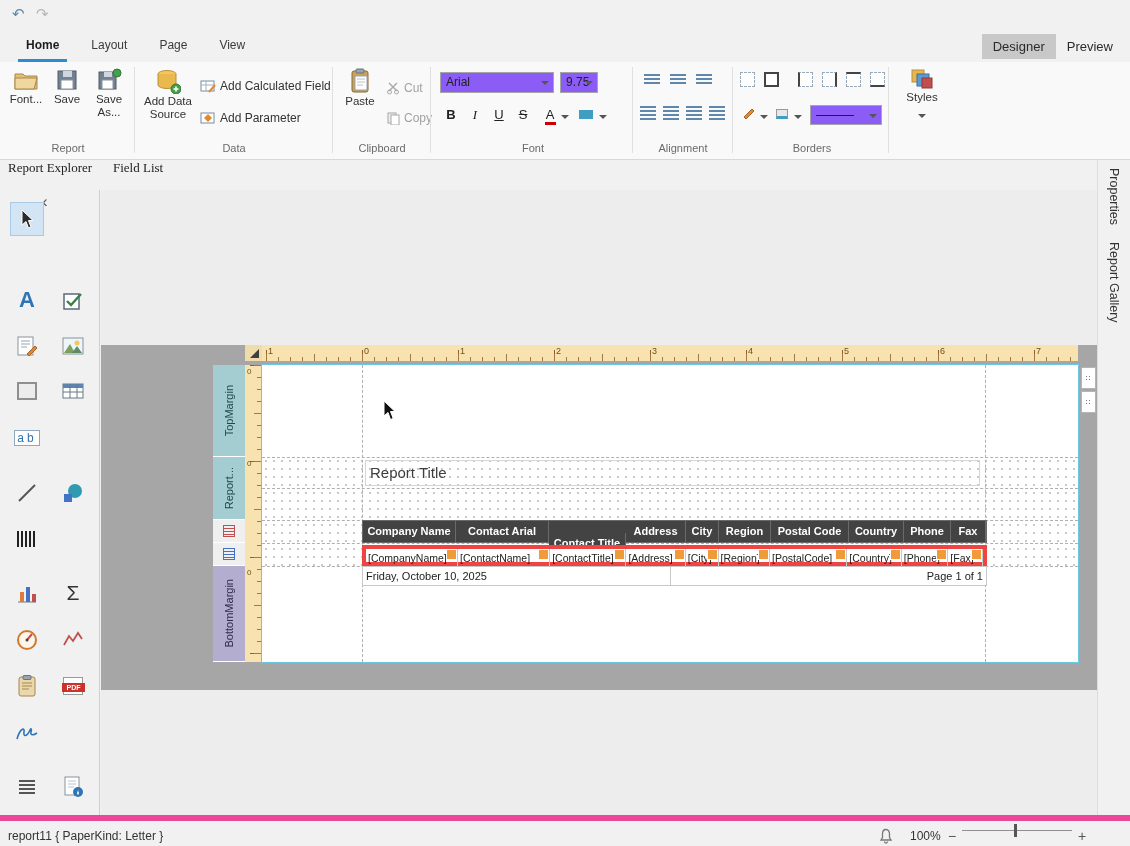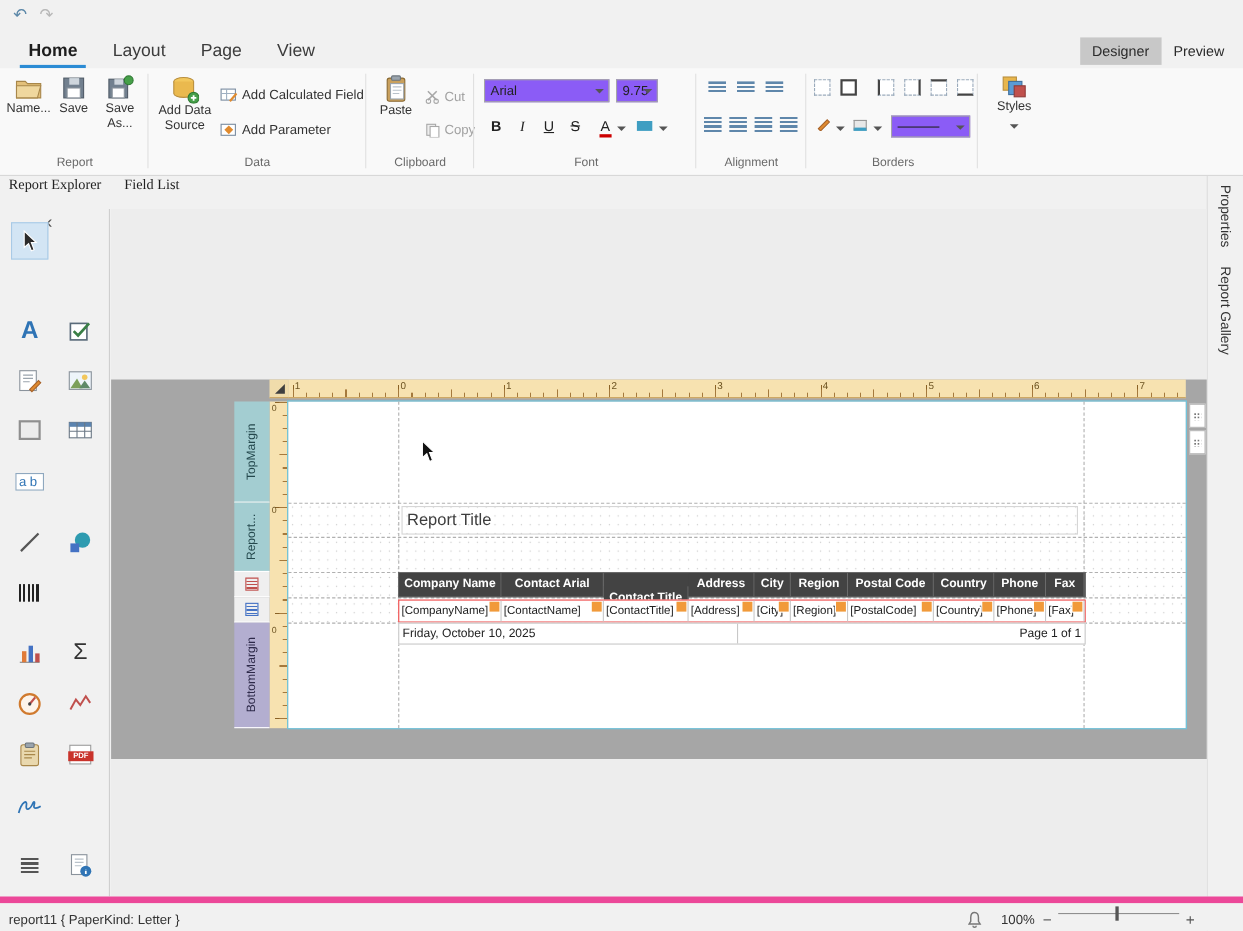--- a/index.html
+++ b/index.html
@@ -9,21 +9,21 @@
 
   
   .titlebar { position:absolute; left:0; top:0; width:1130px; height:30px; background:#f1f1f1; }
   .qat-btn { position:absolute; top:4px; font-size:15px; line-height:20px; cursor:default; }
   .qat-btn.undo { left:12px; color:#5b87a8; }
   .qat-btn.redo { left:36px; color:#b7b7b7; }
 
   
   .tabrow { position:absolute; left:0; top:30px; width:1130px; height:32px; background:#f1f1f1; }
   .tabs { position:absolute; left:10px; top:0; height:32px; display:flex; }
-  .rtab { padding:8px 16px 6px 16px; font-size:16px; color:#3c3c3c; position:relative; }
+  .rtab { padding:8px 16px 6px 16px; font-size:12px; color:#3c3c3c; position:relative; }
   .rtab.active { color:#1d1d1d; font-weight:bold; }
   .rtab.active::after { content:""; position:absolute; left:8px; right:8px; bottom:0; height:3px; background:#2b8bd4; }
   .viewswitch { position:absolute; right:6px; top:4px; display:flex; }
   .vs-btn { padding:5px 11px; font-size:13px; color:#2b2b2b; }
   .vs-btn.active { background:#c8c8c8; }
 
   
   .ribbon { position:absolute; left:0; top:62px; width:1130px; height:98px; background:#f9f9f9; border-bottom:1px solid #d8d8d8; }
   .group { position:absolute; top:0; height:97px; }
   .gname { position:absolute; left:0; right:0; top:80px; text-align:center; font-size:11px; color:#6a6a6a; }
@@ -104,21 +104,21 @@
 
   
   .page { position:absolute; left:262px; top:365px; width:816px; height:297px; background:#fff; outline:1px solid #6cc7e2; }
   .dotgrid { position:absolute; left:0; top:92px; width:816px; height:109px;
     background-image:radial-gradient(circle,#c9c9c9 0.8px,transparent 0.9px); background-size:8px 8px; }
   .vdash { position:absolute; top:0; height:297px; width:0; border-left:1px dashed #b0b0b0; }
   .hdash { position:absolute; left:0; width:816px; height:0; border-top:1px dashed #b0b0b0; }
   .titlebox { position:absolute; left:103px; top:95px; width:615px; height:26px; border:1px solid #d6d6d6; font-size:15px; color:#3d3d3d; line-height:24px; padding-left:4px; }
   .thead { position:absolute; left:100px; top:155px; width:625px; height:23px; display:flex; border:1px solid #6a6a6a; background:#434343; }
   .th { height:21px; border-right:1px solid #6a6a6a; background:#434343; color:#fff; font-size:11px; font-weight:bold; text-align:center; line-height:21px; overflow:hidden; white-space:nowrap; }
-  .tdet { position:absolute; left:100px; top:180px; width:625px; height:21px; display:flex; border:1px solid #ef4444; background:#fff; }
+  .tdet { position:absolute; left:100px; top:180px; width:625px; height:21px; display:flex; border:4px solid #ef4444; background:#fff; }
   .td { position:relative; height:19px; border-right:1px solid #c8c8c8; overflow:hidden; }
   .fieldtext { display:block; font-size:10.5px; color:#222; line-height:19px; padding-left:2px; white-space:nowrap; overflow:hidden; }
   .smarttag { position:absolute; right:1px; top:1px; width:9px; height:9px; background:#f19a3a; box-shadow:-1px 1px 0 #fff; }
   .tfoot { position:absolute; left:100px; top:201px; width:625px; height:20px; display:flex; border:1px solid #c8c8c8; background:#fff; }
   .tf { height:18px; font-size:11px; color:#222; line-height:18px; border-right:1px solid #c8c8c8; overflow:hidden; white-space:nowrap; }
   .tf.left { width:308px; padding-left:3px; }
   .tf.right { width:315px; text-align:right; padding-right:3px; border-right:none; }
 
   .sidebtn { position:absolute; left:1081px; width:15px; height:22px; background:#fff; border:1px solid #b5b5b5; display:flex; align-items:center; justify-content:center; }
   .sidebtn i { display:block; width:7px; height:7px; background-image:radial-gradient(circle,#777 0.8px,transparent 0.9px); background-size:3px 3px; }
@@ -159,21 +159,21 @@
   </div>
 
   <div class="ribbon">
 
     <div class="group" style="left:4px;width:128px;">
       <div class="bigbtn" style="left:2px;width:40px;">
         <svg class="bicon" width="26" height="24">
           <path d="M2 6 h8 l2 2 h12 v13 h-22 z" fill="#e3c07a" stroke="#a8874a"></path>
           <path d="M2 10 h22 l-3 11 h-19 z" fill="#efd79e" stroke="#a8874a"></path>
         </svg>
-        <span class="biglabel">Name...</span>
+        <span class="biglabel">Font...</span>
       </div>
       <div class="bigbtn" style="left:44px;width:38px;">
         <svg class="bicon" width="24" height="24">
           <rect x="3" y="3" width="18" height="18" fill="#72808f" stroke="#515c68"></rect>
           <rect x="8" y="3" width="9" height="6" fill="#cfd6dd"></rect>
           <rect x="6" y="12" width="12" height="9" fill="#fff" stroke="#8a939c"></rect>
         </svg>
         <span class="biglabel">Save</span>
       </div>
       <div class="bigbtn" style="left:84px;width:42px;">

